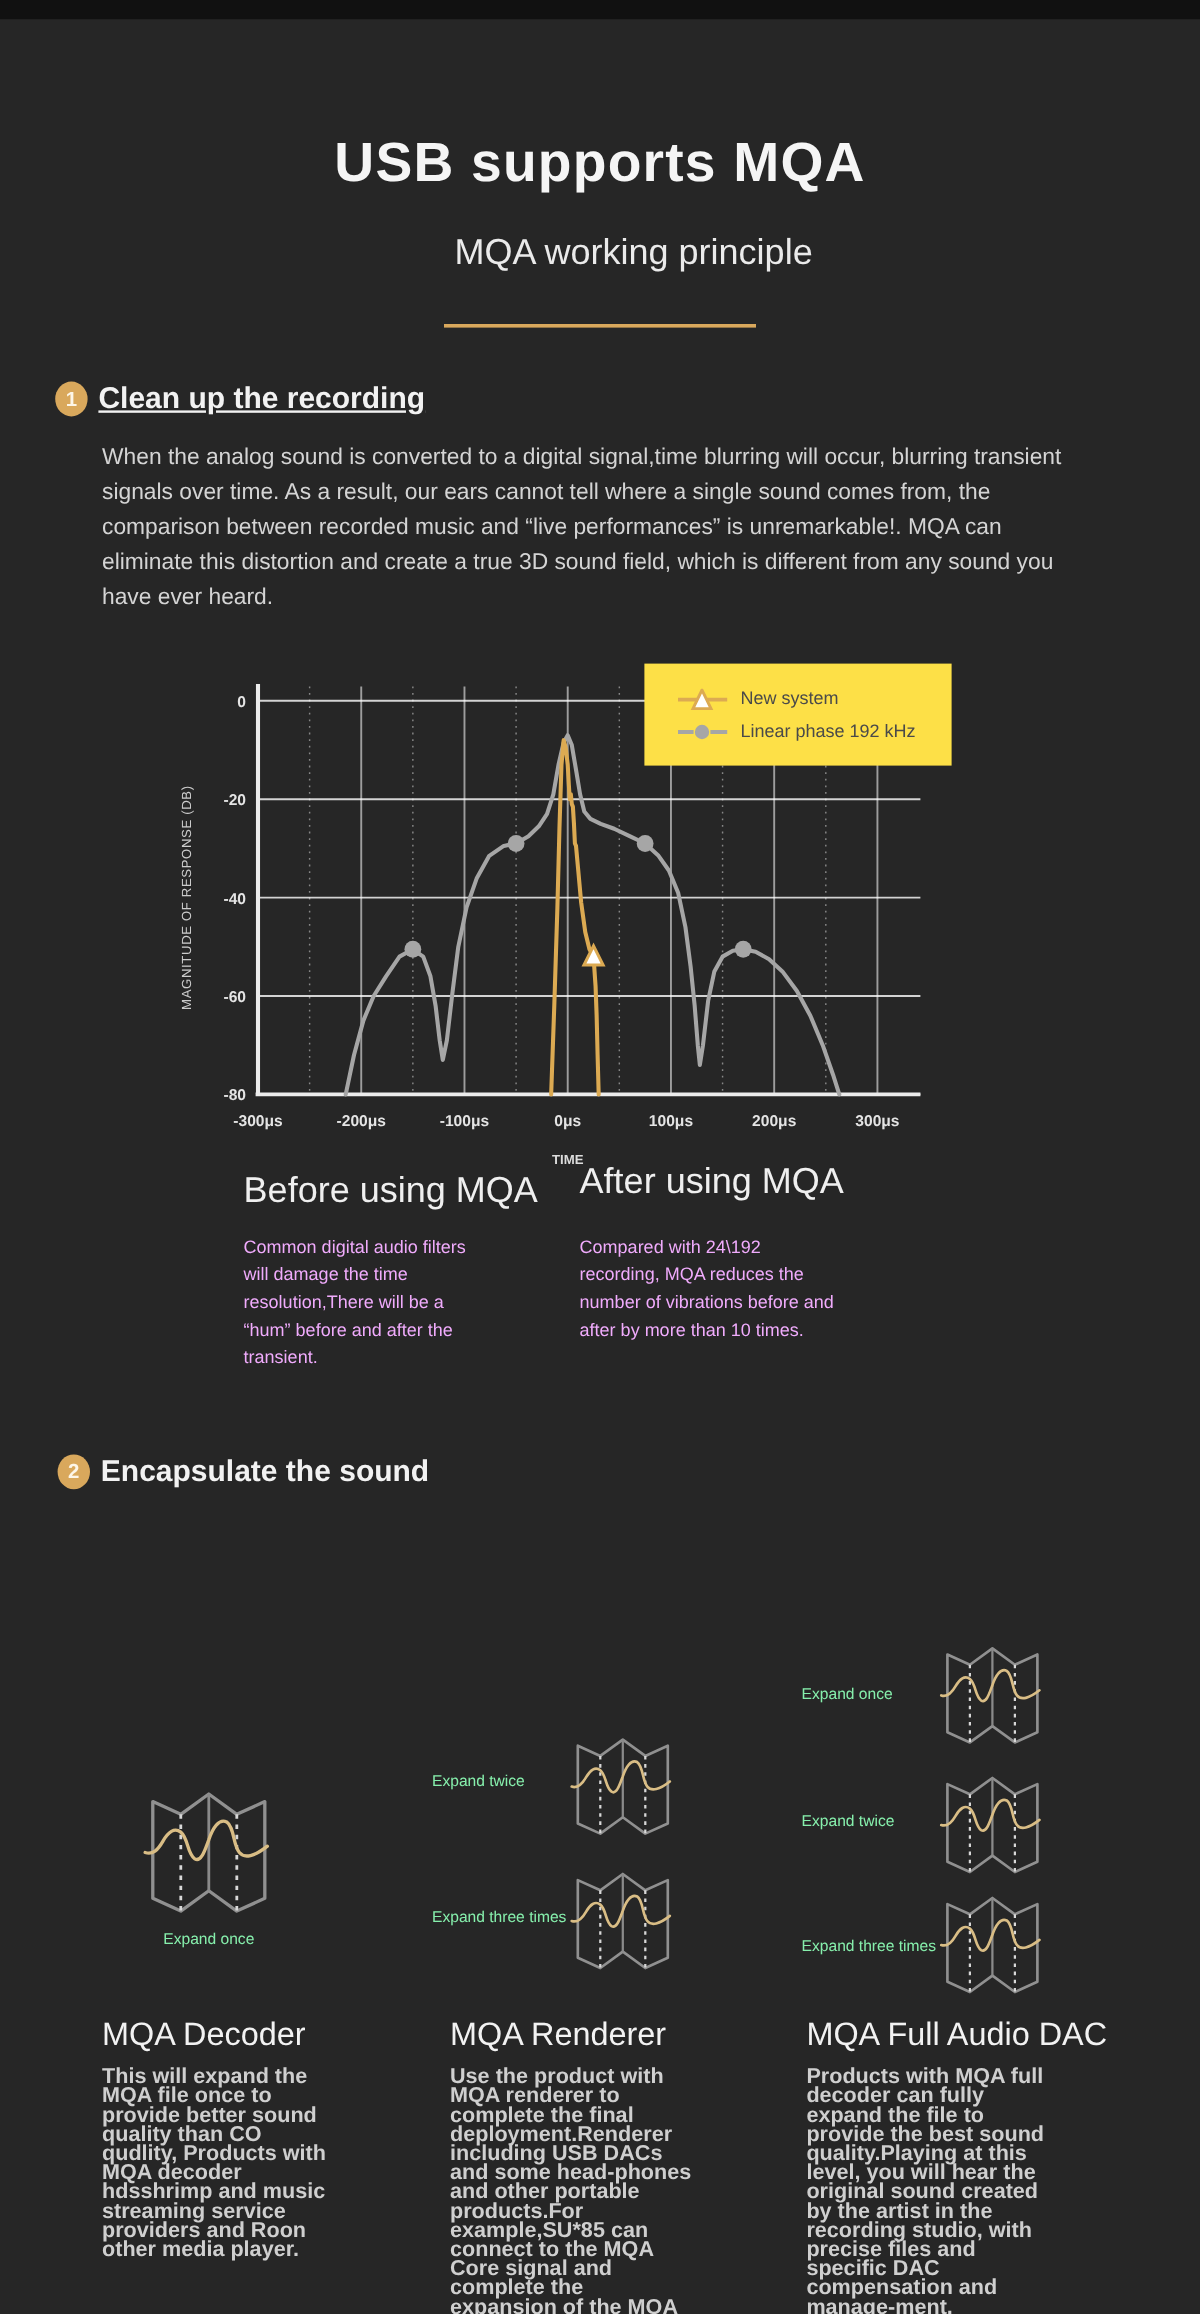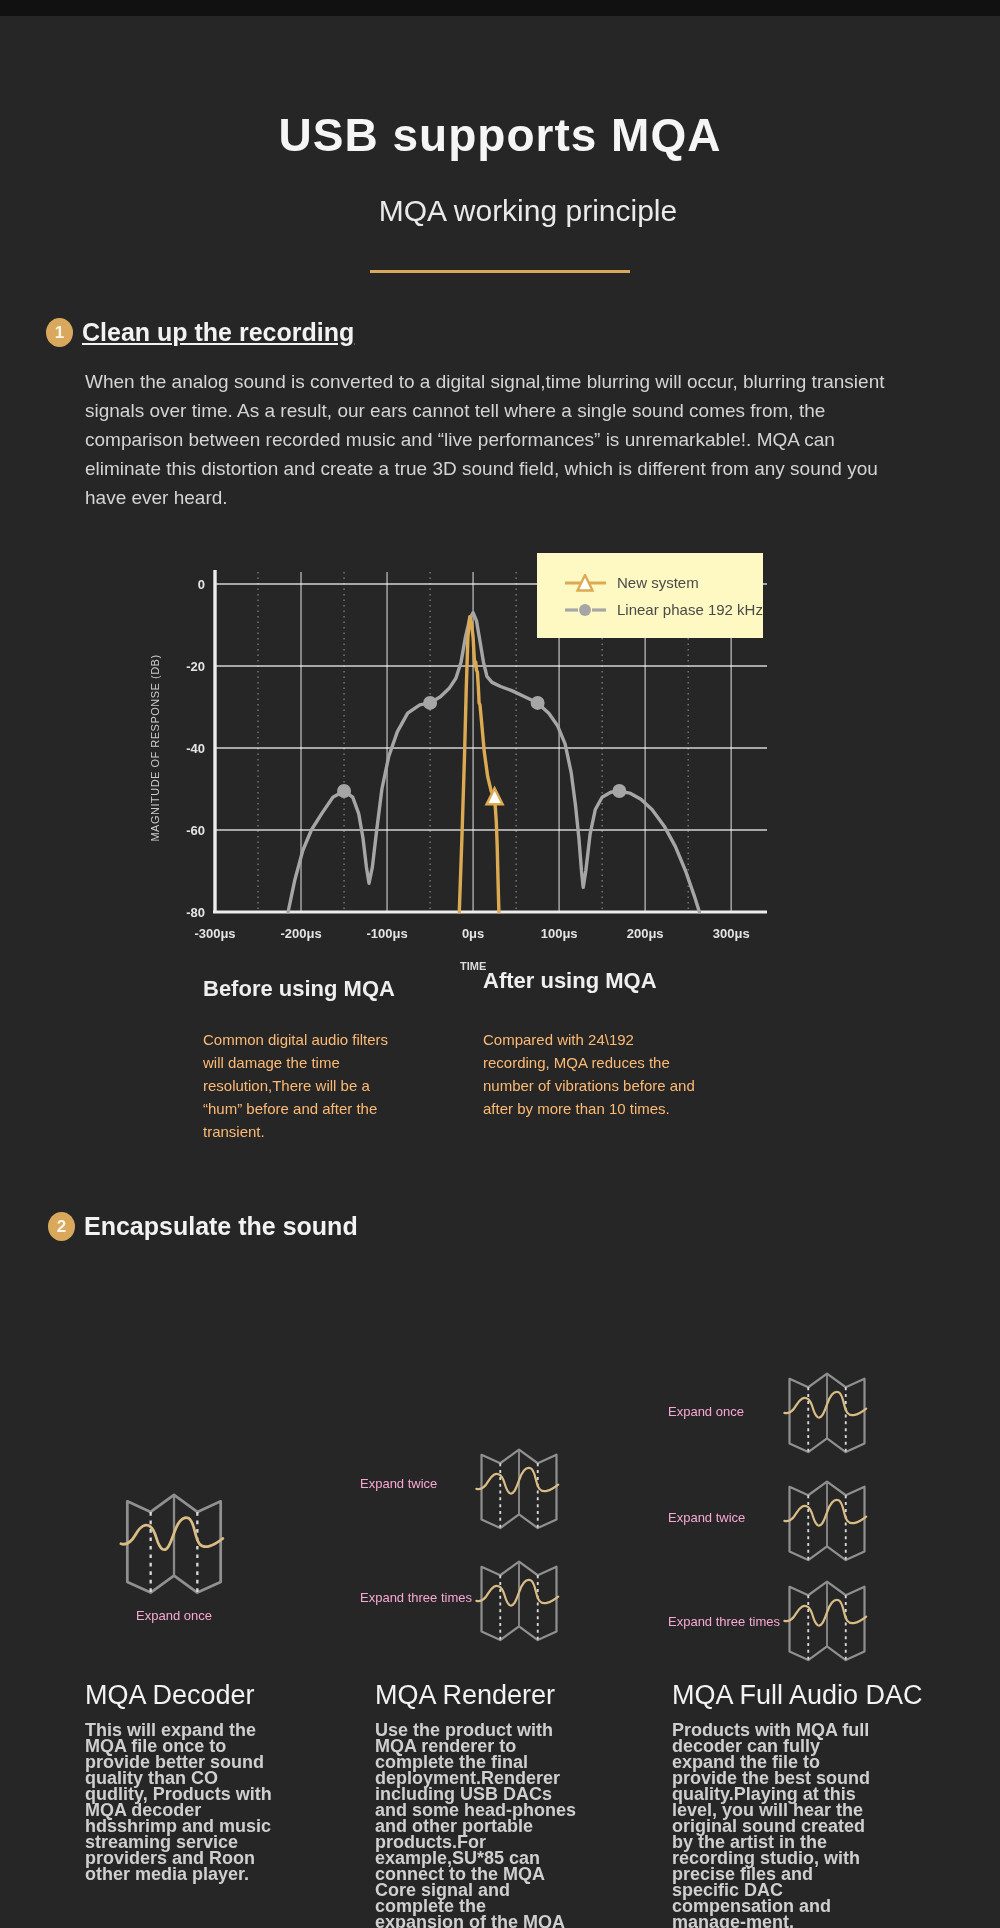--- a/index.html
+++ b/index.html
@@ -10,30 +10,30 @@
   .title{left:0;top:92px;width:1000px;text-align:center;font-size:46px;font-weight:700;color:#f5f5f5;letter-spacing:1px;}
   .subtitle{left:0;top:178px;width:1000px;text-align:center;font-size:30px;font-weight:400;color:#eaeaea;padding-left:28px;}
   .divider{left:370px;top:254px;width:260px;height:3px;background:#d9a85c;}
   
   .badge{width:27px;height:29px;border-radius:50%;background:#d9a85c;color:#fdf6e8;
          font-size:17px;font-weight:700;text-align:center;line-height:29px;}
   .sec-head{font-size:25px;font-weight:600;color:#f2f2f2;}
   .sec-body{font-size:19px;line-height:29px;color:#d4d4d4;}
   
   .chart-wrap{left:145px;top:528px;width:700px;height:440px;}
-  .legend{position:absolute;left:392px;top:9px;width:226px;height:85px;background:#fef9c3;
+  .legend{position:absolute;left:392px;top:9px;width:256px;height:85px;background:#fde047;
           box-sizing:border-box;padding:16px 0 0 26px;}
   .lg-row{display:flex;align-items:center;height:27px;}
   .lg-icon{width:46px;height:18px;margin-right:8px;flex:0 0 auto;}
   .lg-label{font-size:15px;color:#4a4a4a;white-space:nowrap;}
   
-  .cmp-head{font-size:22px;font-weight:700;color:#efefef;}
-  .cmp-body{font-size:15px;line-height:23px;color:#fdba74;}
+  .cmp-head{font-size:30px;font-weight:400;color:#efefef;}
+  .cmp-body{font-size:15px;line-height:23px;color:#f0abfc;}
   
-  .ori-label{font-size:13px;color:#f9a8d4;white-space:nowrap;}
+  .ori-label{font-size:13px;color:#86efac;white-space:nowrap;}
   .ori-slot svg{display:block;width:100%;height:100%;}
   
   .card-head{font-size:27px;font-weight:500;color:#f2f2f2;}
   .card-body{font-size:18px;line-height:16px;color:#cfcfcf;font-weight:bold;}
   .bottom-strip{left:0;top:1916px;width:1000px;height:12px;background:#4a4a4a;}
 </style>
 </head>
 <body>
 
 <div class="page">

